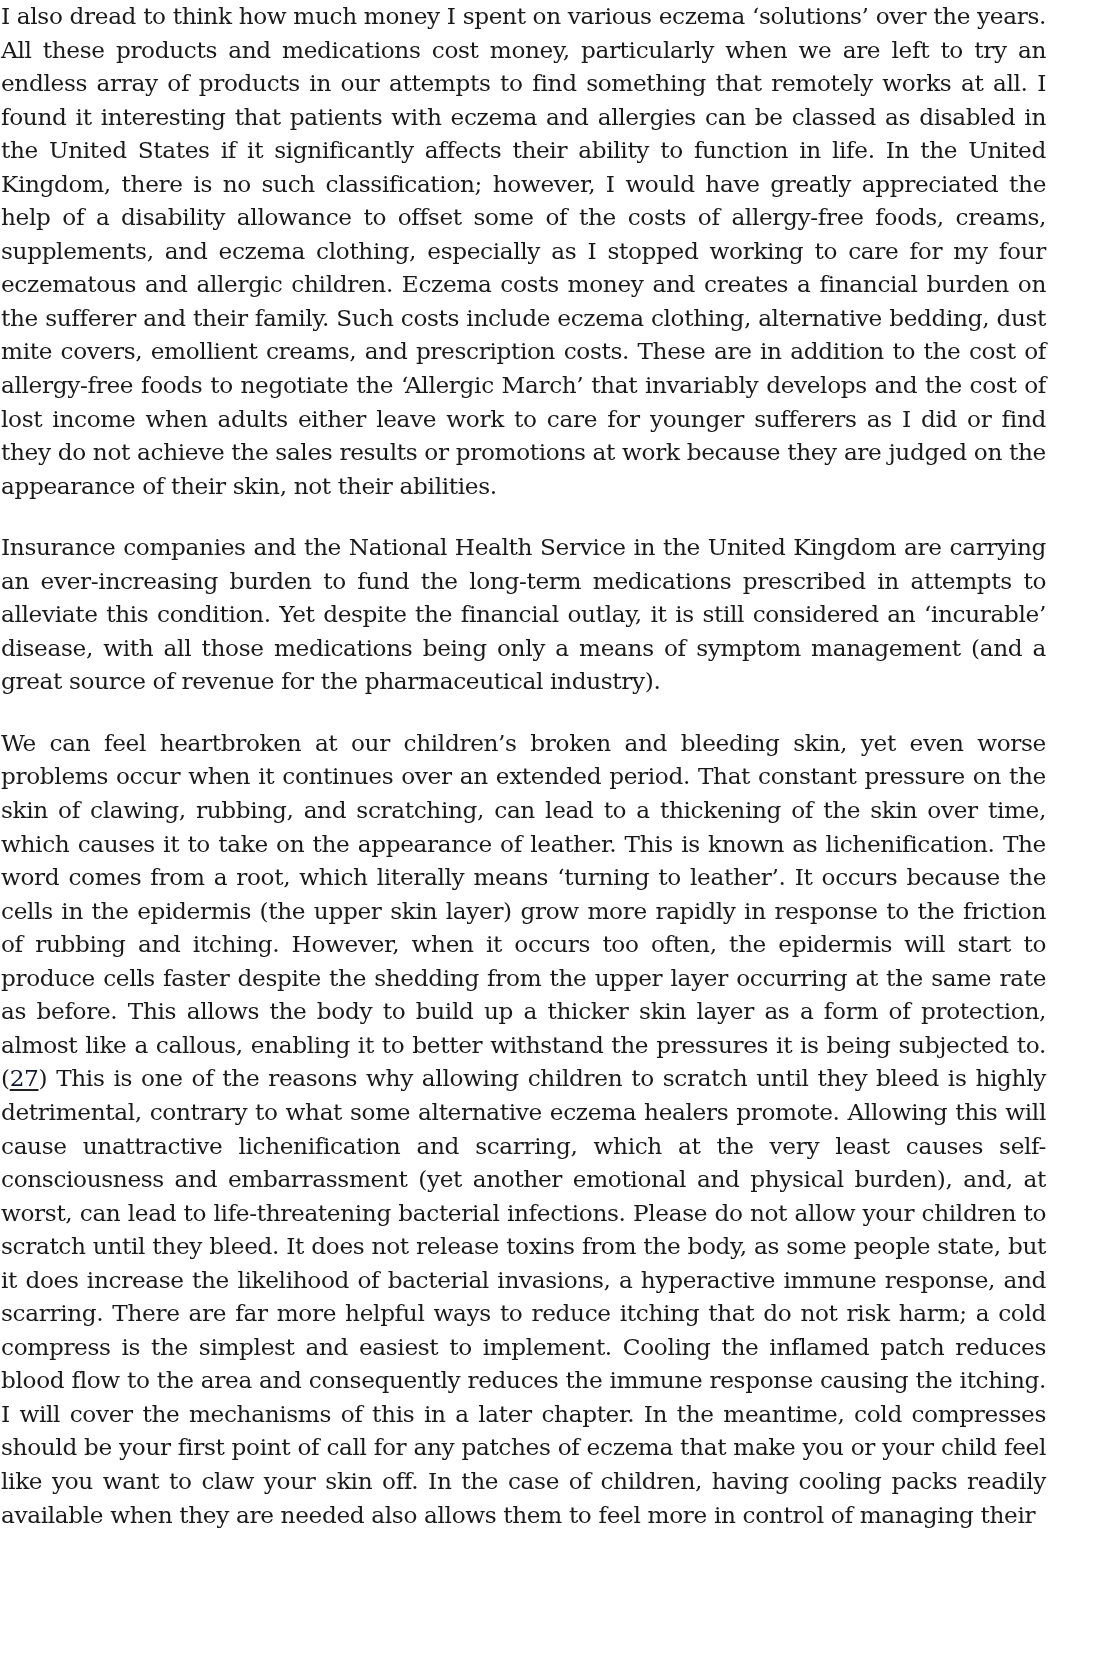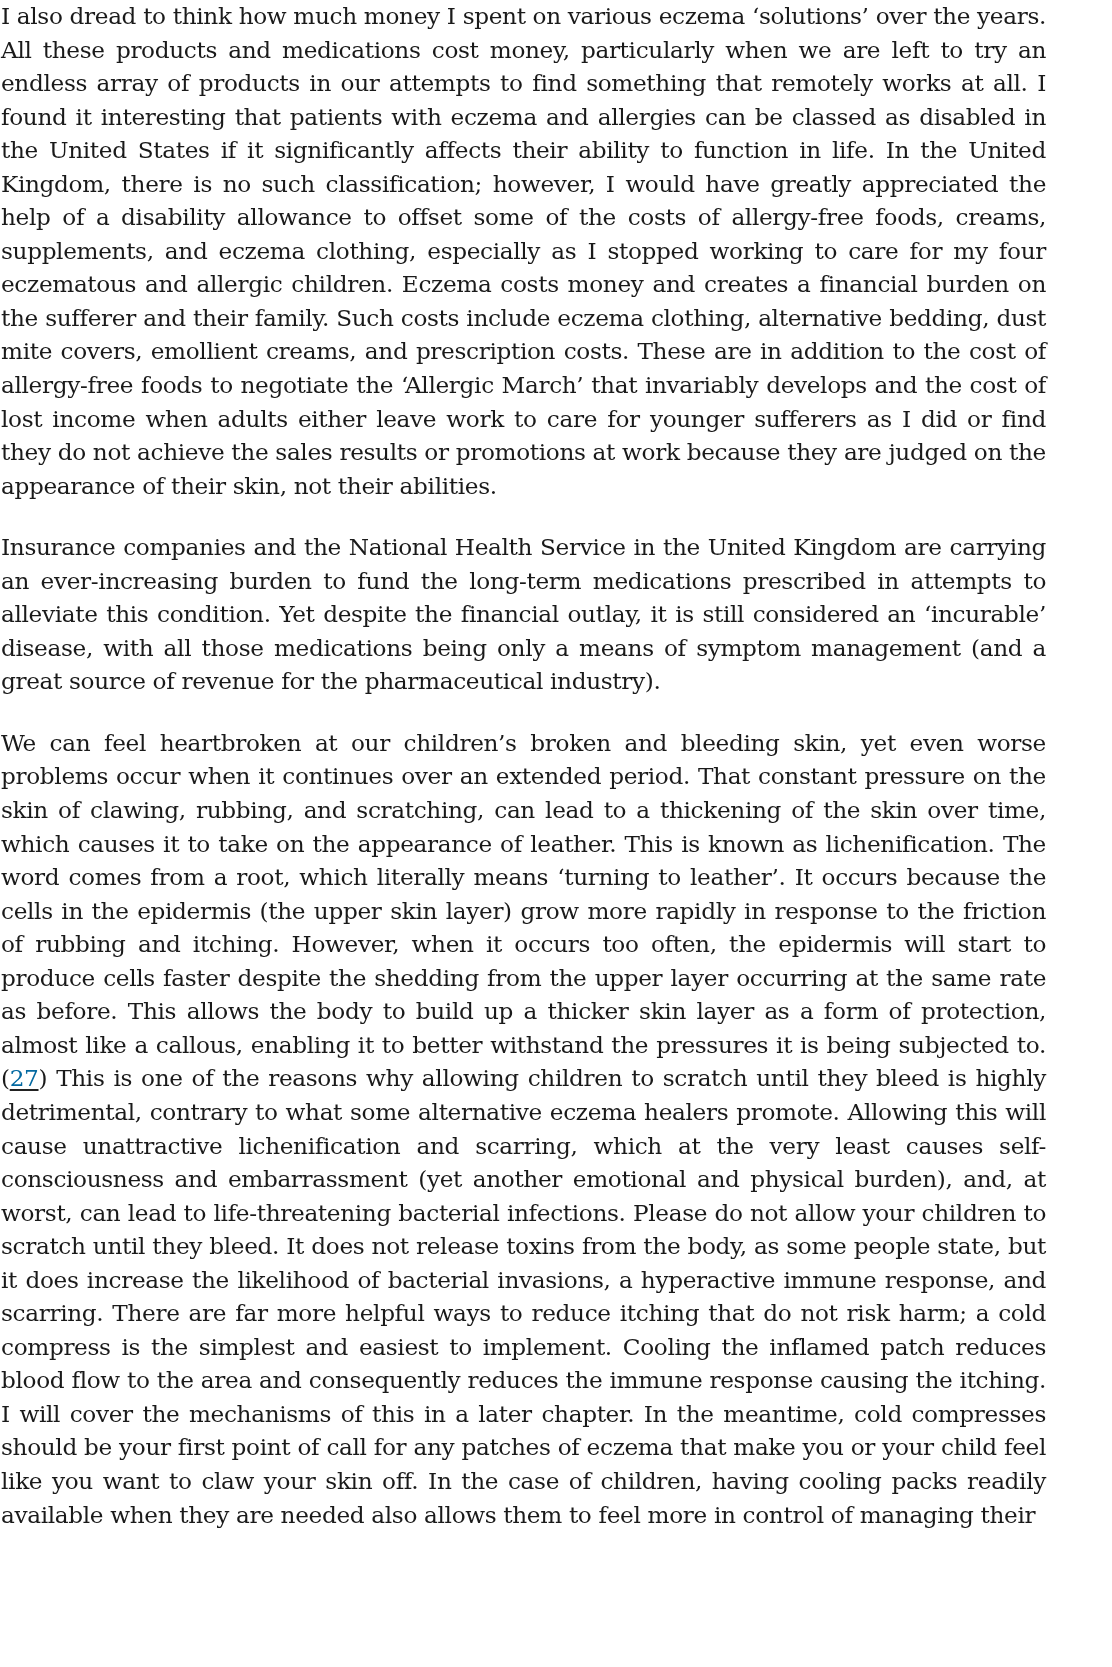--- a/index.html
+++ b/index.html
@@ -11,21 +11,21 @@
     font-family: "DejaVu Serif", "Liberation Serif", serif;
     font-size: 23.2px;
     line-height: 33.55px;
     color: #1a1a1a;
     text-align: justify;
     letter-spacing: -0.35px;
     word-spacing: 0px;
   }
   .para { margin: 0 0 28px 0; }
   .para:first-child { margin-top: -1px; }
-  a.ref { color: #0369a1; text-decoration-color: #222; text-underline-offset: 3px; }
+  a.ref { color: #0f172a; text-decoration-color: #222; text-underline-offset: 3px; }
 </style>
 </head>
 <body>
 
 <div class="page">
   <p class="para">I also dread to think how much money I spent on various eczema ‘solutions’ over the years. All these products and medications cost money, particularly when we are left to try an endless array of products in our attempts to find something that remotely works at all. I found it interesting that patients with eczema and allergies can be classed as disabled in the United States if it significantly affects their ability to function in life. In the United Kingdom, there is no such classification; however, I would have greatly appreciated the help of a disability allowance to offset some of the costs of allergy-free foods, creams, supplements, and eczema clothing, especially as I stopped working to care for my four eczematous and allergic children. Eczema costs money and creates a financial burden on the sufferer and their family. Such costs include eczema clothing, alternative bedding, dust mite covers, emollient creams, and prescription costs. These are in addition to the cost of allergy-free foods to negotiate the ‘Allergic March’ that invariably develops and the cost of lost income when adults either leave work to care for younger sufferers as I did or find they do not achieve the sales results or promotions at work because they are judged on the appearance of their skin, not their abilities.</p>
   <p class="para">Insurance companies and the National Health Service in the United Kingdom are carrying an ever-increasing burden to fund the long-term medications prescribed in attempts to alleviate this condition. Yet despite the financial outlay, it is still considered an ‘incurable’ disease, with all those medications being only a means of symptom management (and a great source of revenue for the pharmaceutical industry).</p>
   <p class="para"><span>We can feel heartbroken at our children’s broken and bleeding skin, yet even worse problems occur when it continues over an extended period. That constant pressure on the skin of clawing, rubbing, and scratching, can lead to a thickening of the skin over time, which causes it to take on the appearance of leather. This is known as lichenification. The word comes from a root, which literally means ‘turning to leather’. It occurs because the cells in the epidermis (the upper skin layer) grow more rapidly in response to the friction of rubbing and itching. However, when it occurs too often, the epidermis will start to produce cells faster despite the shedding from the upper layer occurring at the same rate as before. This allows the body to build up a thicker skin layer as a form of protection, almost like a callous, enabling it to better withstand the pressures it is being subjected to. (</span><a class="ref" href="#">27</a><span>) This is one of the reasons why allowing children to scratch until they bleed is highly detrimental, contrary to what some alternative eczema healers promote. Allowing this will cause unattractive lichenification and scarring, which at the very least causes self-consciousness and embarrassment (yet another emotional and physical burden), and, at worst, can lead to life-threatening bacterial infections. Please do not allow your children to scratch until they bleed. It does not release toxins from the body, as some people state, but it does increase the likelihood of bacterial invasions, a hyperactive immune response, and scarring. There are far more helpful ways to reduce itching that do not risk harm; a cold compress is the simplest and easiest to implement. Cooling the inflamed patch reduces blood flow to the area and consequently reduces the immune response causing the itching. I will cover the mechanisms of this in a later chapter. In the meantime, cold compresses should be your first point of call for any patches of eczema that make you or your child feel like you want to claw your skin off. In the case of children, having cooling packs readily available when they are needed also allows them to feel more in control of managing their</span></p>
 </div>
 

